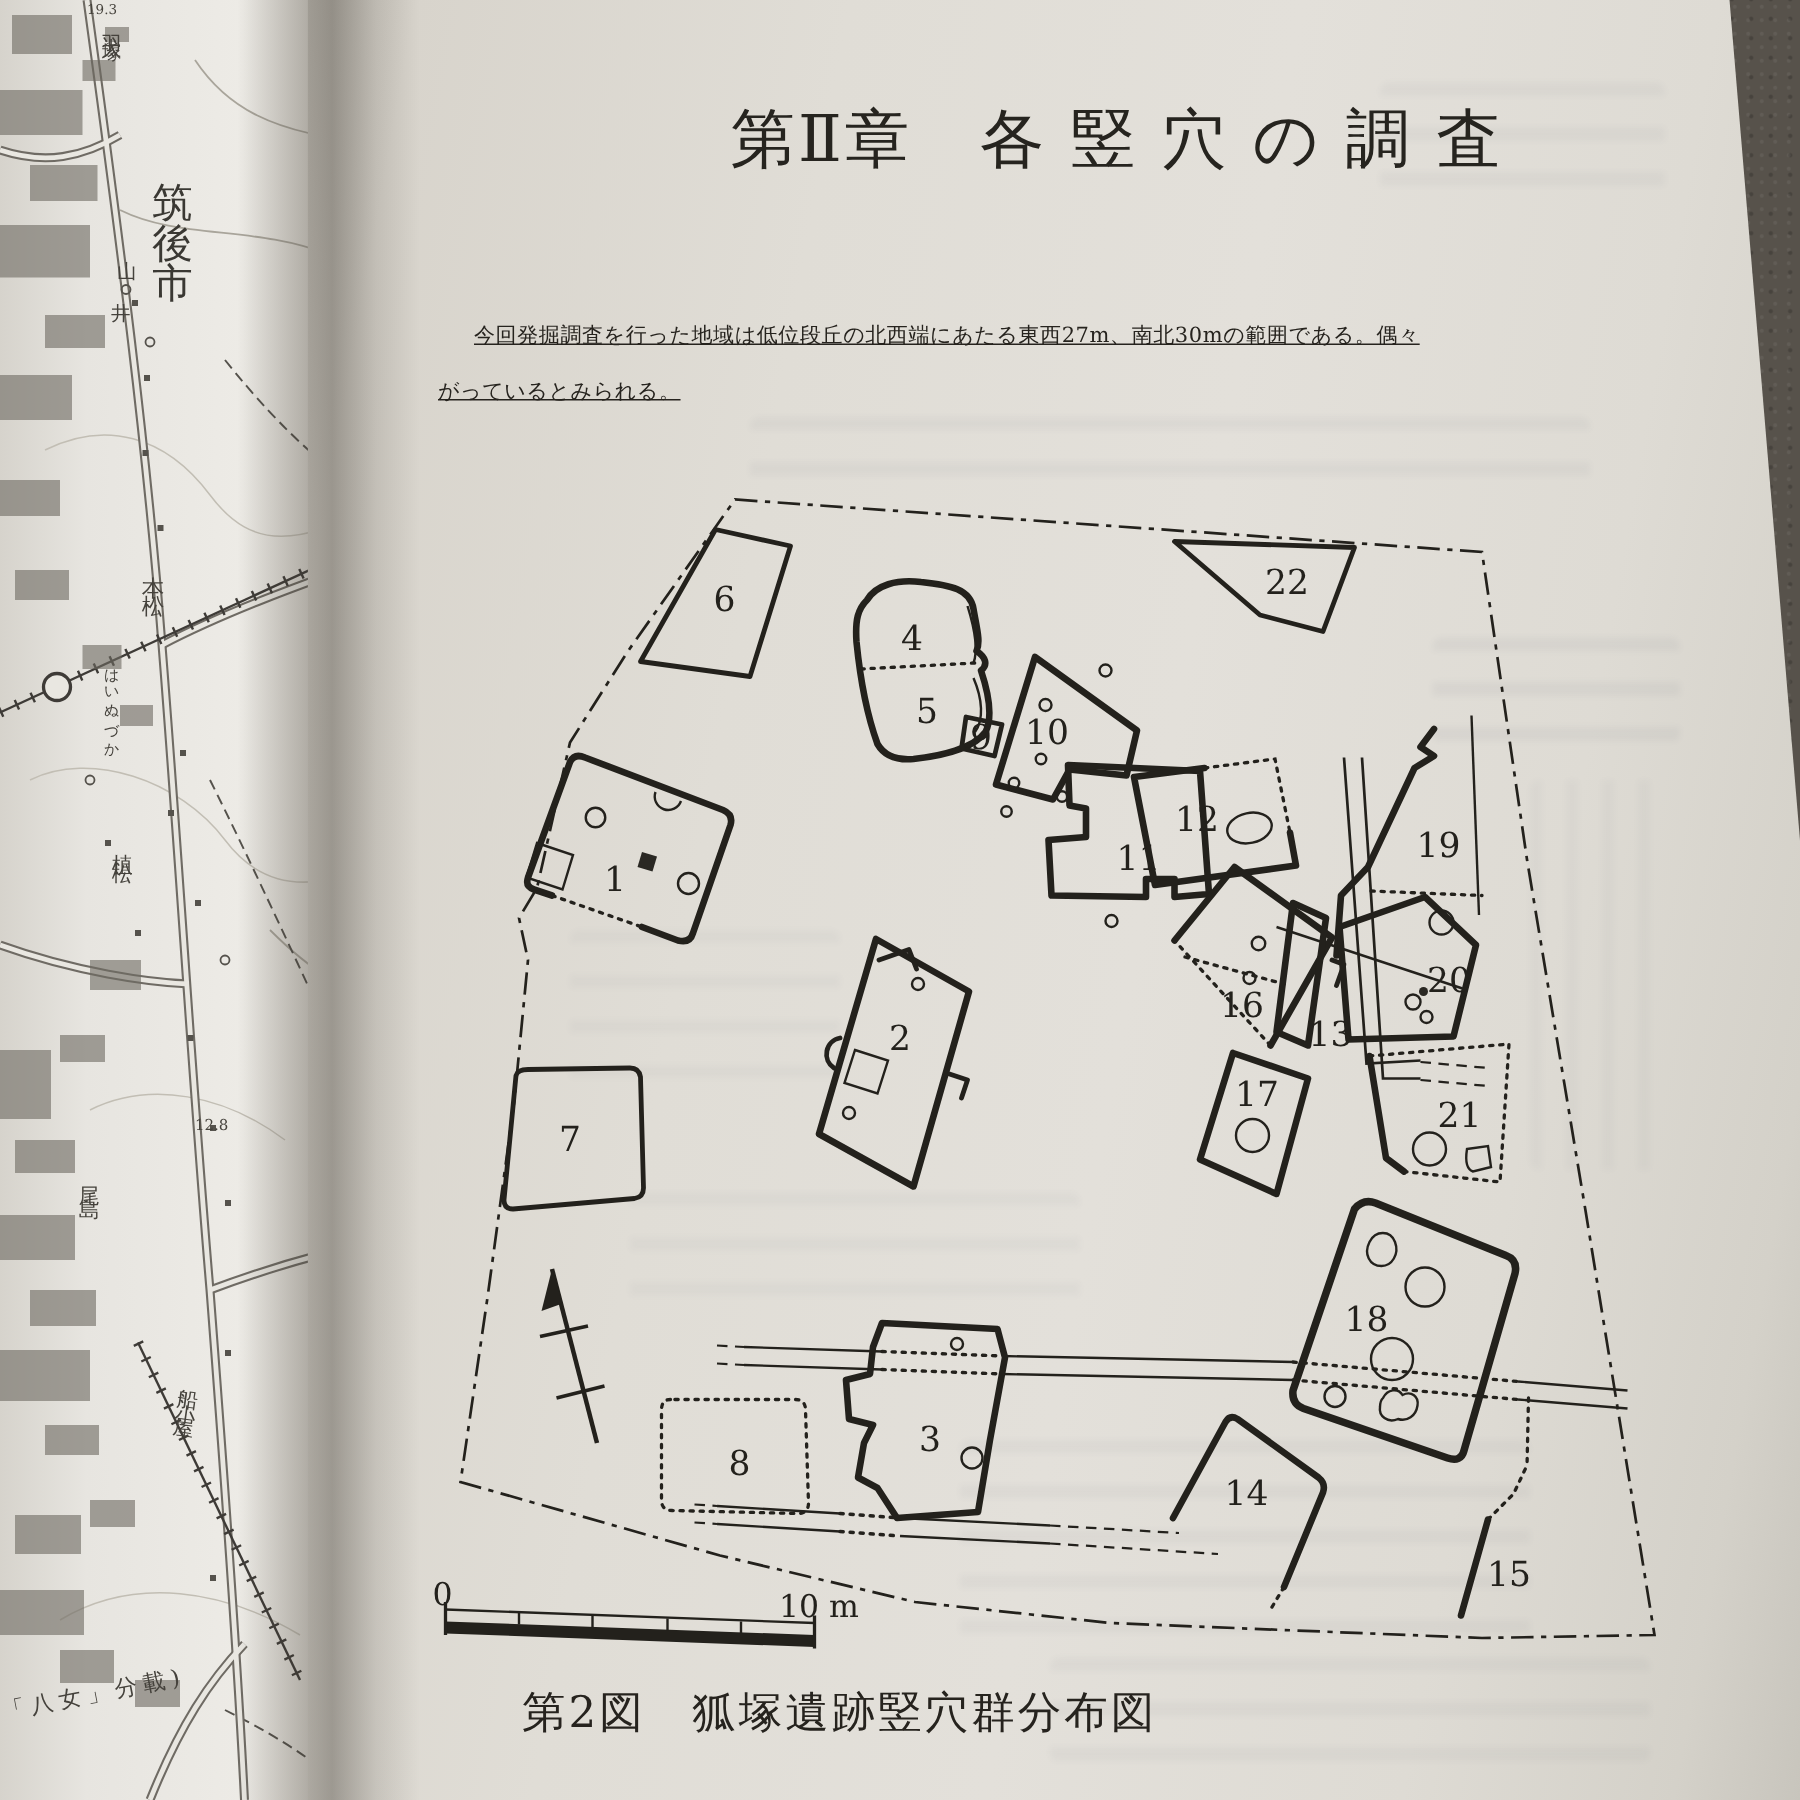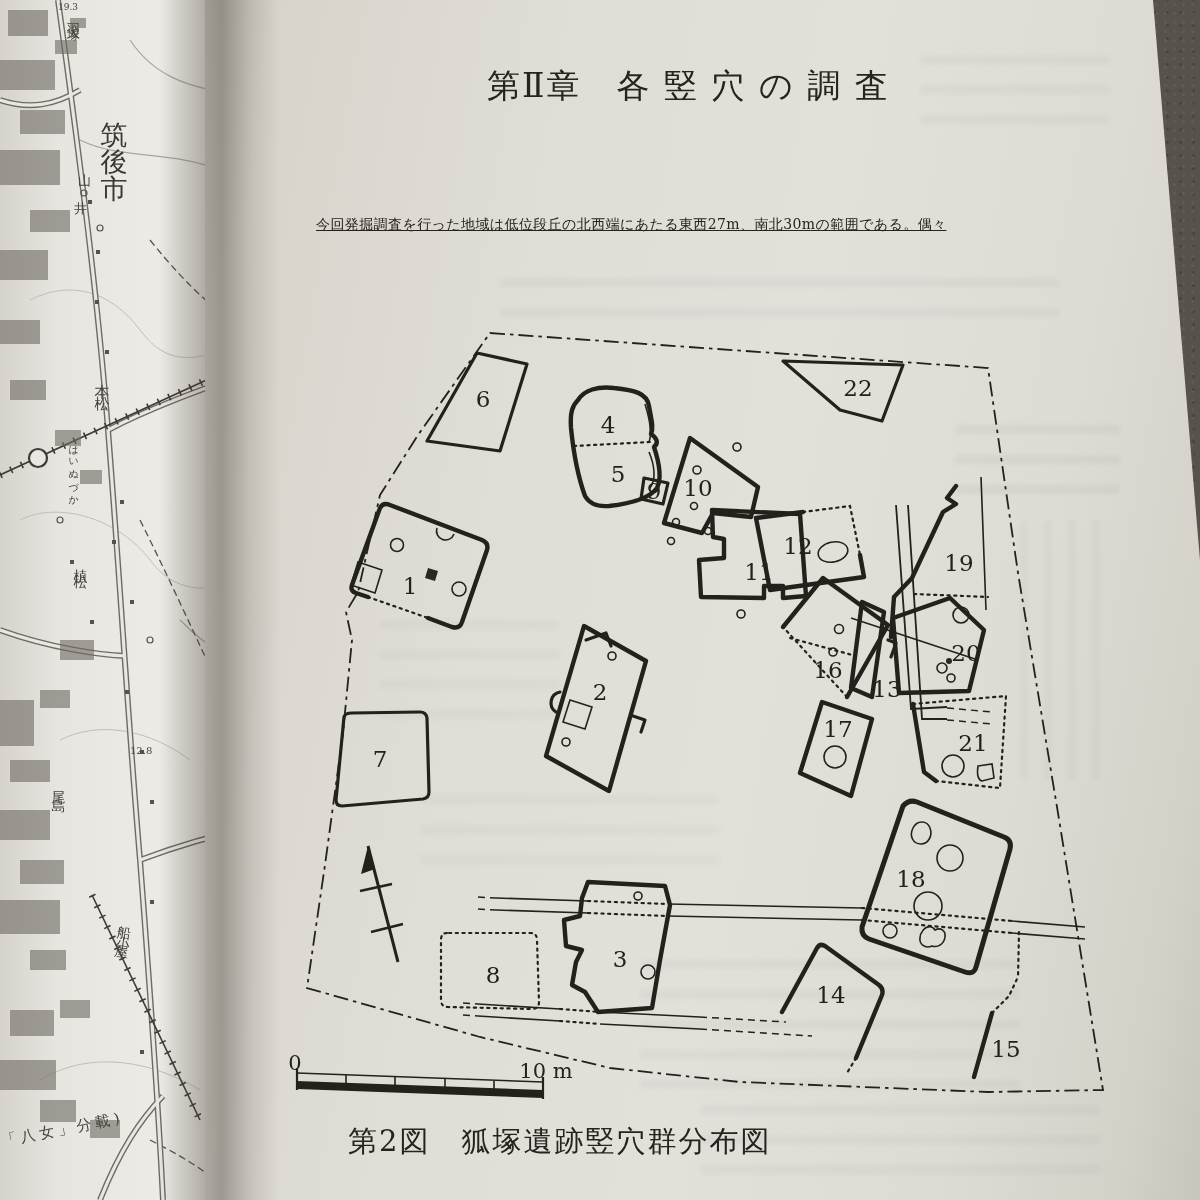--- a/index.html
+++ b/index.html
@@ -11,21 +11,21 @@
     font-family:"DejaVu Serif","Liberation Serif",serif;color:#26231e;}
   .page-left{position:absolute;left:0;top:0;width:262px;height:1200px;z-index:1;
     background:linear-gradient(90deg,#d6d3cc 0%,#e7e5e0 22%,#edebe6 62%,#dcd8d0 85%,#b5b0a6 100%);}
   .page-right{position:absolute;left:205px;top:0;width:995px;height:1200px;z-index:2;
     clip-path:polygon(0 0,948px 0,1000px 620px,998px 1200px,0 1200px);
     background:linear-gradient(100deg,#c9c5bd 0%,#d8d4cc 6%,#e0ddd6 30%,#e3e0da 55%,#dedbd4 78%,#d4d1c9 93%,#c8c5bd 100%);}
   .gutter{position:absolute;left:158px;top:0;width:122px;height:1200px;z-index:6;pointer-events:none;
     background:linear-gradient(90deg,rgba(62,57,49,0) 0%,rgba(62,57,49,.26) 34%,rgba(62,57,49,.40) 52%,rgba(62,57,49,.14) 76%,rgba(62,57,49,0) 100%);}
   .rp-content{position:absolute;left:0;top:0;width:1200px;height:1200px;z-index:3;}
   .abs{position:absolute;white-space:nowrap;}
-  .chapter-title{left:487px;top:64px;font-size:33px;letter-spacing:2px;color:#26241f;}
+  .chapter-title{left:487px;top:64px;font-size:43px;letter-spacing:2px;color:#26241f;}
   .section-heading{left:330px;top:146px;font-size:27px;font-weight:bold;letter-spacing:2px;}
   .section-note{font-size:17px;font-weight:600;letter-spacing:0;margin-left:8px;position:relative;top:-3px;}
   .para{left:292px;top:206px;font-size:14px;line-height:37px;letter-spacing:0.4px;text-decoration:underline;}
   .para .l1{text-indent:24px;}
   .figure-caption{left:348px;top:1122px;font-size:29px;letter-spacing:2px;}
   .bleed{position:absolute;opacity:.07;filter:blur(2px);border-radius:6px;pointer-events:none;
     background:repeating-linear-gradient(180deg,rgba(60,66,84,.55) 0 9px,transparent 9px 30px);}
   .bleedv{background:repeating-linear-gradient(90deg,rgba(60,66,84,.5) 0 8px,transparent 8px 24px);}
   .map-label{position:absolute;color:#45423c;white-space:nowrap;}
   .vert{writing-mode:vertical-rl;text-orientation:upright;}
@@ -167,20 +167,21 @@
     <div class="bleed" style="left:955px;top:425px;width:165px;height:70px;opacity:.09;"></div>
     <div class="bleed bleedv" style="left:1020px;top:520px;width:90px;height:260px;opacity:.06;"></div>
     <div class="bleed" style="left:380px;top:620px;width:180px;height:120px;opacity:.06;"></div>
     <div class="bleed" style="left:420px;top:795px;width:300px;height:90px;opacity:.06;"></div>
     <div class="bleed" style="left:640px;top:960px;width:380px;height:150px;opacity:.07;"></div>
     <div class="bleed" style="left:700px;top:1105px;width:400px;height:70px;opacity:.07;"></div>
 
     <div class="abs chapter-title">第Ⅱ章　各 竪 穴 の 調 査</div>
     <div class="abs para">
       <div class="l1">今回発掘調査を行った地域は低位段丘の北西端にあたる東西27m、南北30mの範囲である。偶々</div>
+      <div>がっているとみられる。</div>
     </div>
     <div class="abs figure-caption">第2図　狐塚遺跡竪穴群分布図</div>
 
     <svg style="position:absolute;left:270px;top:315px;" width="860" height="800" viewBox="270 315 860 800">
       <defs>
         <pattern id="stip" width="4.5" height="4.5" patternUnits="userSpaceOnUse">
           <circle cx="1.1" cy="1.1" r="0.9" fill="#3a3832"></circle>
           <circle cx="3.3" cy="3.3" r="0.9" fill="#3a3832"></circle>
         </pattern>
       </defs>

